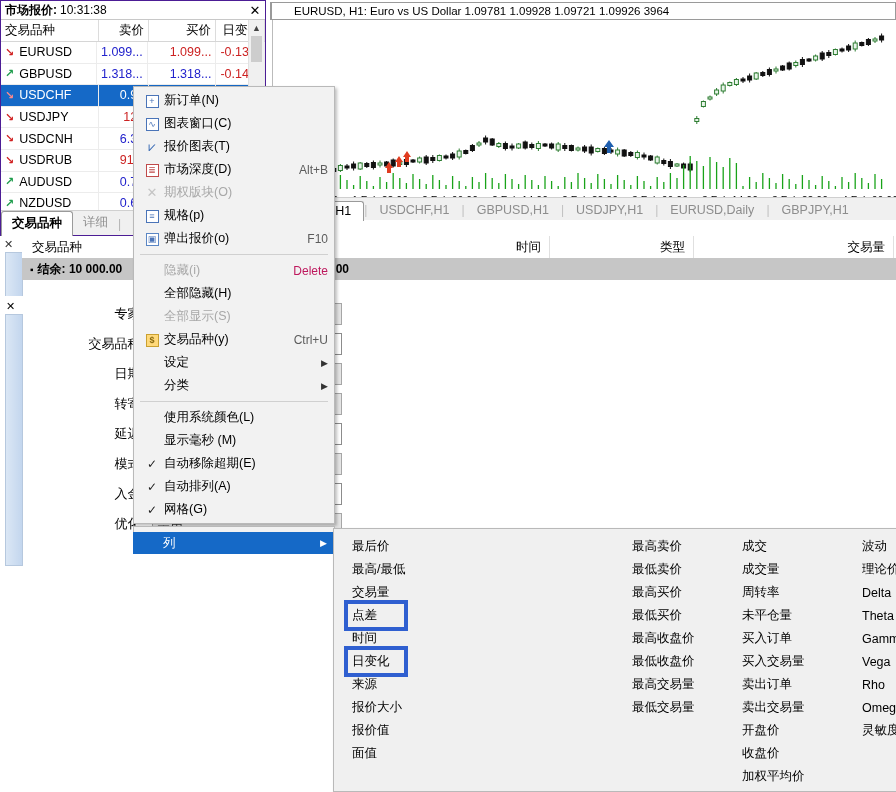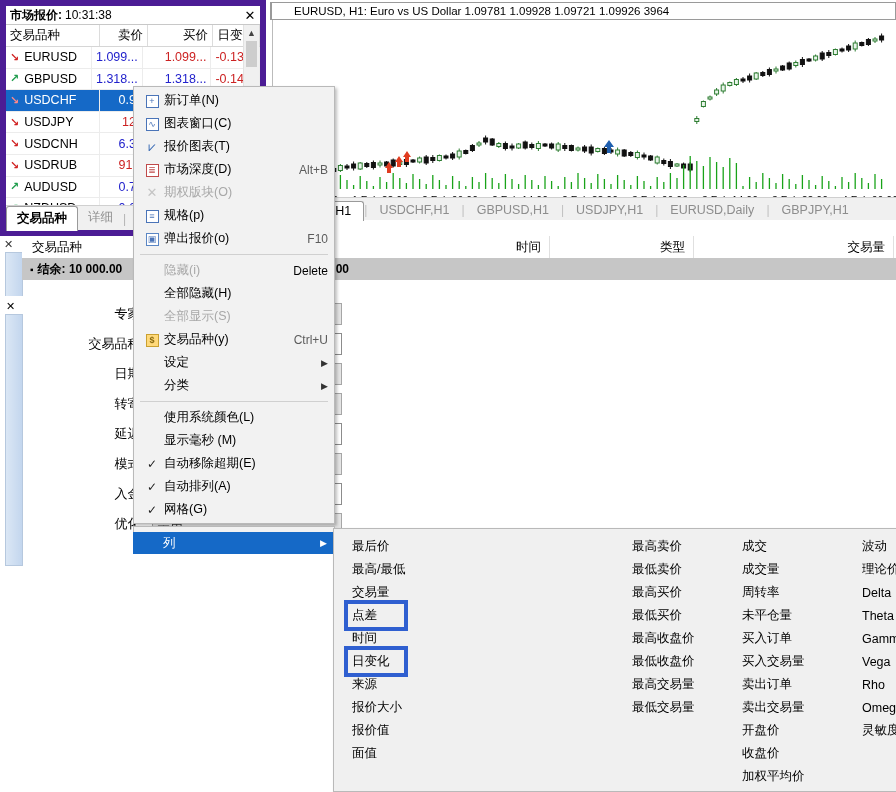--- a/index.html
+++ b/index.html
@@ -4,21 +4,21 @@
 <style>
   html,body{margin:0;padding:0;}
   body{
     width:896px;height:792px;overflow:hidden;position:relative;
     font-family:"Liberation Sans","DejaVu Sans",sans-serif;
     font-size:12px;color:#000;background:#ffffff;
   }
   .abs{position:absolute;}
 
   
-  #market-watch{left:0;top:0;width:266px;height:236px;background:#fff;border:6px solid #4c1d95;box-sizing:border-box;}
+  #market-watch{left:0;top:0;width:266px;height:236px;background:#fff;border:1px solid #4c1d95;box-sizing:border-box;}
   #mw-title{height:18px;background:#fff;border-bottom:1px solid #c8c8c8;display:flex;align-items:center;padding:0 2px 0 4px;}
   #mw-title .t{font-weight:bold;font-size:12px;}
   #mw-title .time{font-size:12px;margin-left:3px;}
   #mw-close{margin-left:auto;width:16px;text-align:center;font-size:13px;cursor:default;}
   .mw-head{display:flex;height:21px;border-bottom:1px solid #d6d6d6;background:#fff;}
   .mw-head div{font-size:12.5px;display:flex;align-items:center;border-right:1px solid #dcdcdc;box-sizing:border-box;padding:0 4px;}
   .c-sym{width:105px;}
   .c-ask{width:53px;justify-content:flex-end;}
   .c-bid{width:52px;justify-content:flex-end;margin-left:18px;}
   .c-chg{width:52px;justify-content:flex-end;}
@@ -82,21 +82,21 @@
   .chev{margin-left:auto;font-size:10px;color:#444;}
   .unit{width:56px;margin-left:6px;}
 
   
   #ctx{left:133px;top:86px;width:200px;background:#f2f2f2;border:1px solid #b9b9b9;box-shadow:2px 2px 3px rgba(0,0,0,.25);padding:2px 0;}
   .mi{height:23px;display:flex;align-items:center;font-size:12.5px;padding:0 6px;}
   .mi .ic{width:24px;text-align:center;font-size:12px;}
   .mi .lbl{flex:1;}
   .mi .acc{color:#5c5c5c;font-size:12px;padding-left:10px;}
   .mi.dis{color:#a8a8a8;}
-  .mi.dis .acc{color:#000000;}
+  .mi.dis .acc{color:#be185d;}
   .mi .chk{width:24px;text-align:center;font-size:12px;color:#222;}
   .msep{height:1px;background:#d0d0d0;margin:4px 6px;}
   .submark{font-size:9px;color:#333;padding-left:10px;}
 
   
   .icobox{width:13px;height:13px;border:1px solid #4a74b8;display:inline-block;box-sizing:border-box;font-size:9px;line-height:11px;text-align:center;color:#4a74b8;background:#fff;}
   .icobox.red{border-color:#c04a4a;color:#c04a4a;}
   .icobox.gold{border-color:#caa030;background:#ffd97a;color:#8a6a10;font-weight:bold;}
 
   

